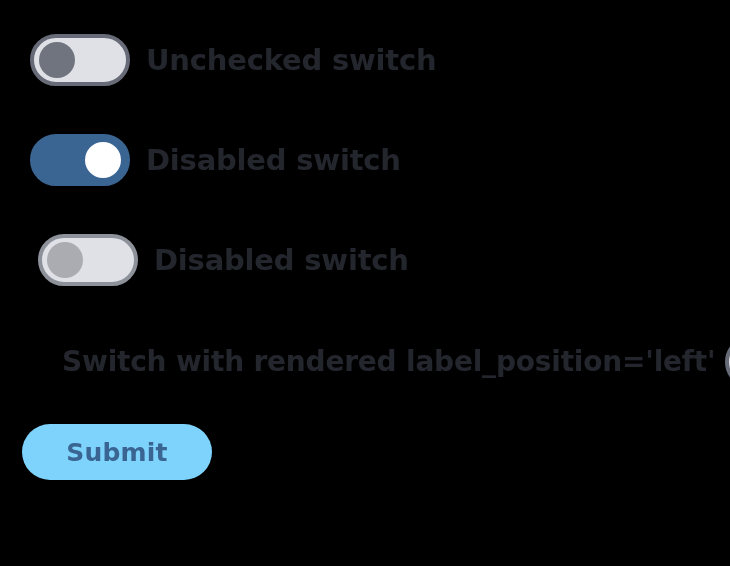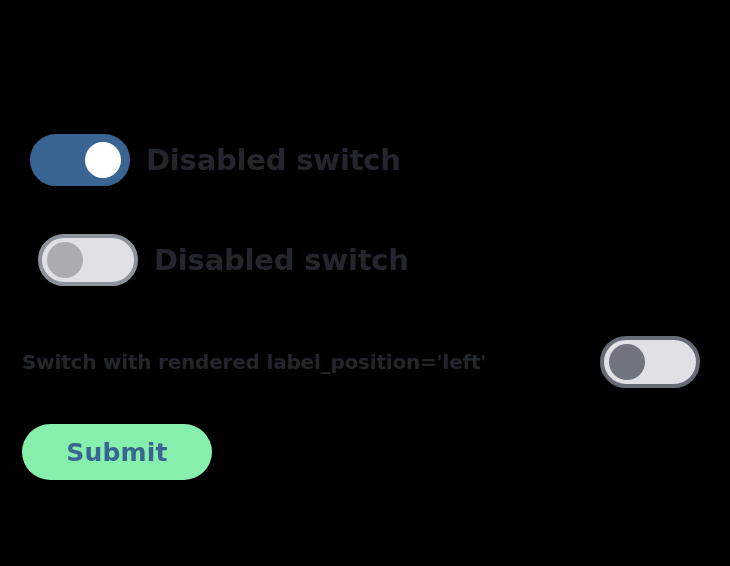--- a/index.html
+++ b/index.html
@@ -100,47 +100,55 @@
   
   .switch-label {
     color: #24262e;
     font-size: 29px;
     font-weight: 600;
     line-height: 1;
     white-space: nowrap;
     letter-spacing: -0.2px;
   }
   .switch-label.left-label {
-    font-size: 20px;
+    font-size: 28px;
+    margin-left: 40px;
   }
 
   
   .submit-button {
     position: absolute;
     left: 22px;
     top: 424px;
     width: 190px;
     height: 56px;
     border: none;
     border-radius: 28px;
-    background: #86efac;
+    background: #7dd3fc;
     color: #3a6593;
     font-family: "DejaVu Sans", sans-serif;
     font-size: 25px;
     font-weight: 600;
     letter-spacing: 0.2px;
     cursor: pointer;
     padding: 0;
   }
 </style>
 </head>
 <body>
 
 <div class="page">
 
+  <div class="switch-row row-1">
+    <div class="switch off">
+      <div class="track"></div>
+      <div class="thumb"></div>
+    </div>
+    <span class="switch-label">Unchecked switch</span>
+  </div>
 
   <div class="switch-row row-2">
     <div class="switch on">
       <div class="track"></div>
       <div class="thumb"></div>
     </div>
     <span class="switch-label">Disabled switch</span>
   </div>
 
   <div class="switch-row row-3">

